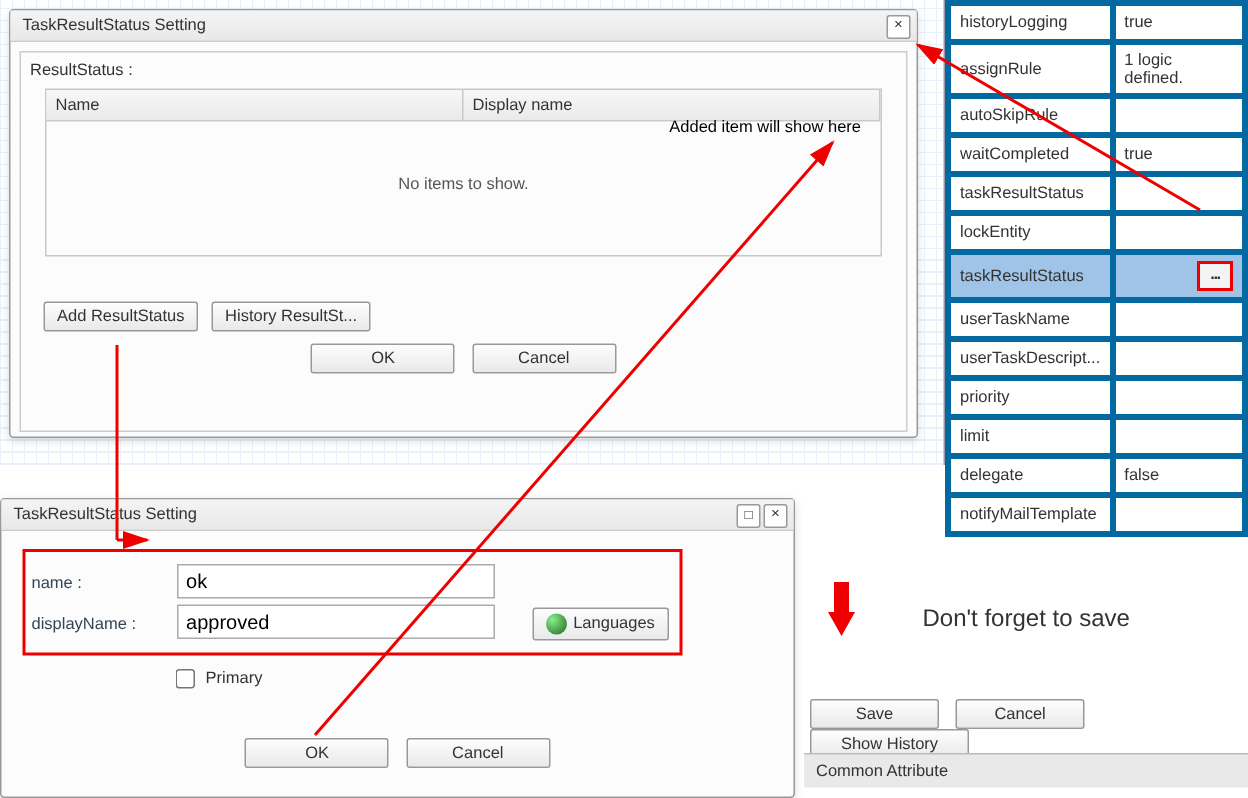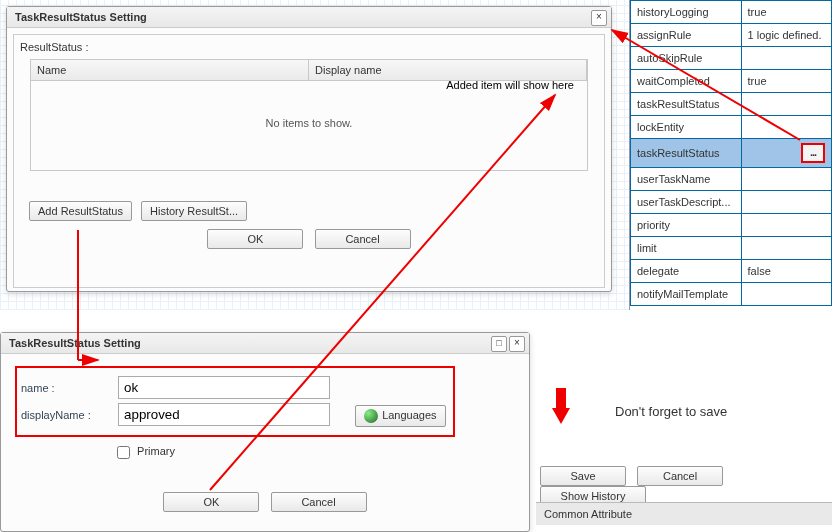--- a/index.html
+++ b/index.html
@@ -1,42 +1,42 @@
 <!DOCTYPE html>
 <html><head>
 <meta charset="utf-8">
 <style>
 html,body{margin:0;padding:0;font-family:Tahoma,Arial,sans-serif;font-size:11px;color:#333;background:#fff}
 .stage{position:relative;width:832px;height:532px;overflow:hidden;background:#fff}
 
 .propgrid{position:absolute;right:0;top:0;width:202px;height:310px;border-left:1px solid #99a;background:#fff}
 .propgrid table{border-collapse:collapse;width:100%}
-.propgrid td{border:1px solid #0369a1;padding:4px 6px;height:14px;vertical-align:middle}
+.propgrid td{border:4px solid #0369a1;padding:4px 6px;height:14px;vertical-align:middle}
 .propgrid td.k{width:55%;color:#333}
 .propgrid tr.sel td{background:#9fc4e8}
 .ellipsisbtn{display:inline-block;width:20px;height:16px;border:1px solid #888;background:#f4f4f4;text-align:center;line-height:14px;cursor:pointer;font-weight:bold;letter-spacing:-1px}
 .redbox{border:2px solid #e00}
 
 .designer{position:absolute;left:0;top:0;width:630px;height:310px;background:repeating-linear-gradient(0deg,#e8f0fa 0,#e8f0fa 1px,transparent 1px,transparent 8px),repeating-linear-gradient(90deg,#e8f0fa 0,#e8f0fa 1px,transparent 1px,transparent 8px)}
 
 .win{position:absolute;background:#fcfcfc;border:1px solid #999;border-radius:3px;box-shadow:0 2px 6px rgba(0,0,0,.15)}
-.win .titlebar{background:linear-gradient(#f4f4f4,#e8e8e8);padding:4px 8px;border-bottom:1px solid #ccc;font-weight:bold}
+.win .titlebar{background:linear-gradient(#f4f4f4,#e8e8e8);padding:4px 8px;border-bottom:1px solid #ccc;font-weight:normal}
 .closex{position:absolute;right:4px;top:3px;width:14px;height:14px;border:1px solid #999;border-radius:2px;text-align:center;line-height:12px;font-size:10px;cursor:pointer;background:#fff}
 .maxbtn{position:absolute;right:22px;top:3px;width:14px;height:14px;border:1px solid #999;border-radius:2px;line-height:12px;text-align:center;font-size:9px;cursor:pointer;background:#fff}
 .tbl{border:1px solid #c8c8c8;margin:6px 10px 2px;height:110px}
 .tbl .hdr{display:flex;background:linear-gradient(#f7f7f7,#eaeaea);border-bottom:1px solid #c8c8c8}
 .tbl .hdr div{padding:4px 6px;border-right:1px solid #c8c8c8}
 .tbl .body{height:84px;display:flex;align-items:center;justify-content:center;color:#555}
 .btnrow{text-align:center;padding:8px}
 .btn{display:inline-block;min-width:70px;padding:3px 12px;margin:0 4px;border:1px solid #999;border-radius:2px;background:linear-gradient(#fdfdfd,#e9e9e9);cursor:pointer;text-align:center}
 .smallbtn{display:inline-block;padding:3px 8px;border:1px solid #999;border-radius:2px;background:linear-gradient(#fdfdfd,#e9e9e9);cursor:pointer;margin:0 3px}
 .fldlabel{display:inline-block;width:90px;text-align:left;color:#345;padding-right:4px}
 .txt{border:1px solid #aaa;padding:3px 5px;width:200px;background:#fff}
 .arrow{position:absolute;pointer-events:none}
-.notesave{position:absolute;left:615px;top:404px;font-size:13px;color:#333}
+.notesave{position:absolute;left:615px;top:404px;font-size:16px;color:#333}
 .savebar{position:absolute;left:536px;top:466px;width:296px}
 .savebar .btn{min-width:60px}
 .commonattr{position:absolute;left:536px;top:502px;width:296px;padding:5px 8px;background:#e9e9e9;border-top:1px solid #bbb}
 .chk{vertical-align:middle;margin-right:4px}
 .globeicon{display:inline-block;width:14px;height:14px;border-radius:50%;background:radial-gradient(circle at 30% 30%,#8e8,#262);vertical-align:middle;margin-right:4px}
 .downarrowshape{width:0;height:0;border-left:9px solid transparent;border-right:9px solid transparent;border-top:16px solid #e00;position:absolute}
 .downarrowshaft{width:10px;height:20px;background:#e00;position:absolute}
 </style>
 </head>
 <body>

